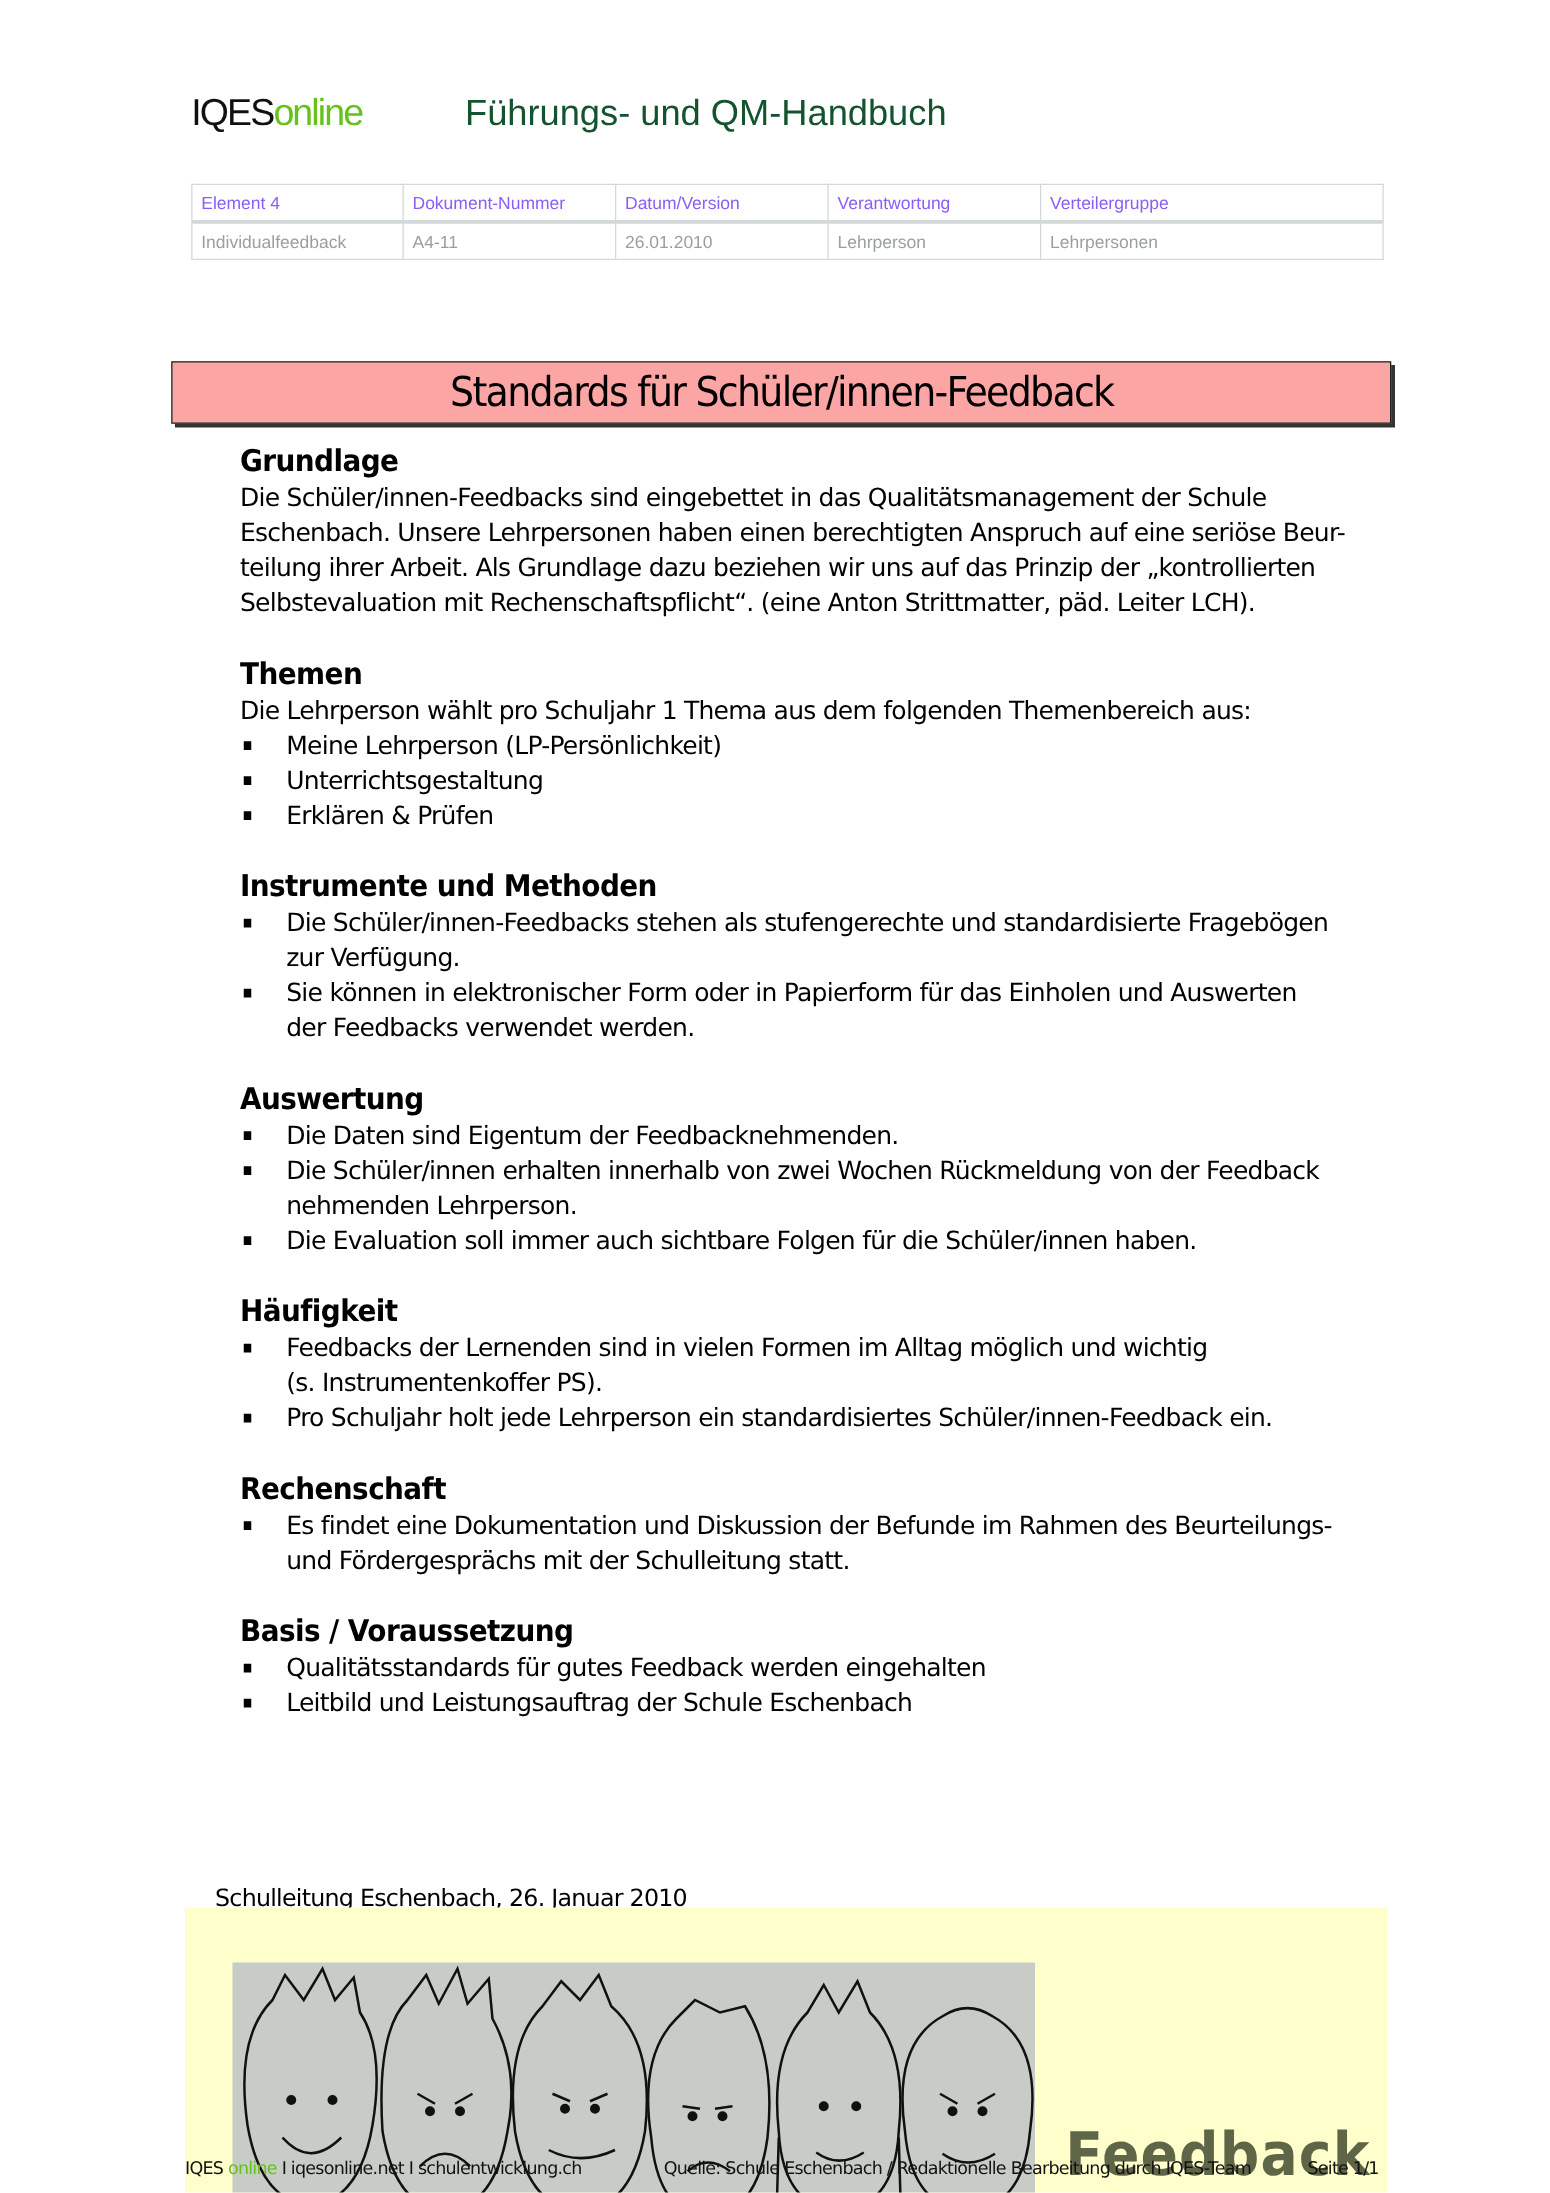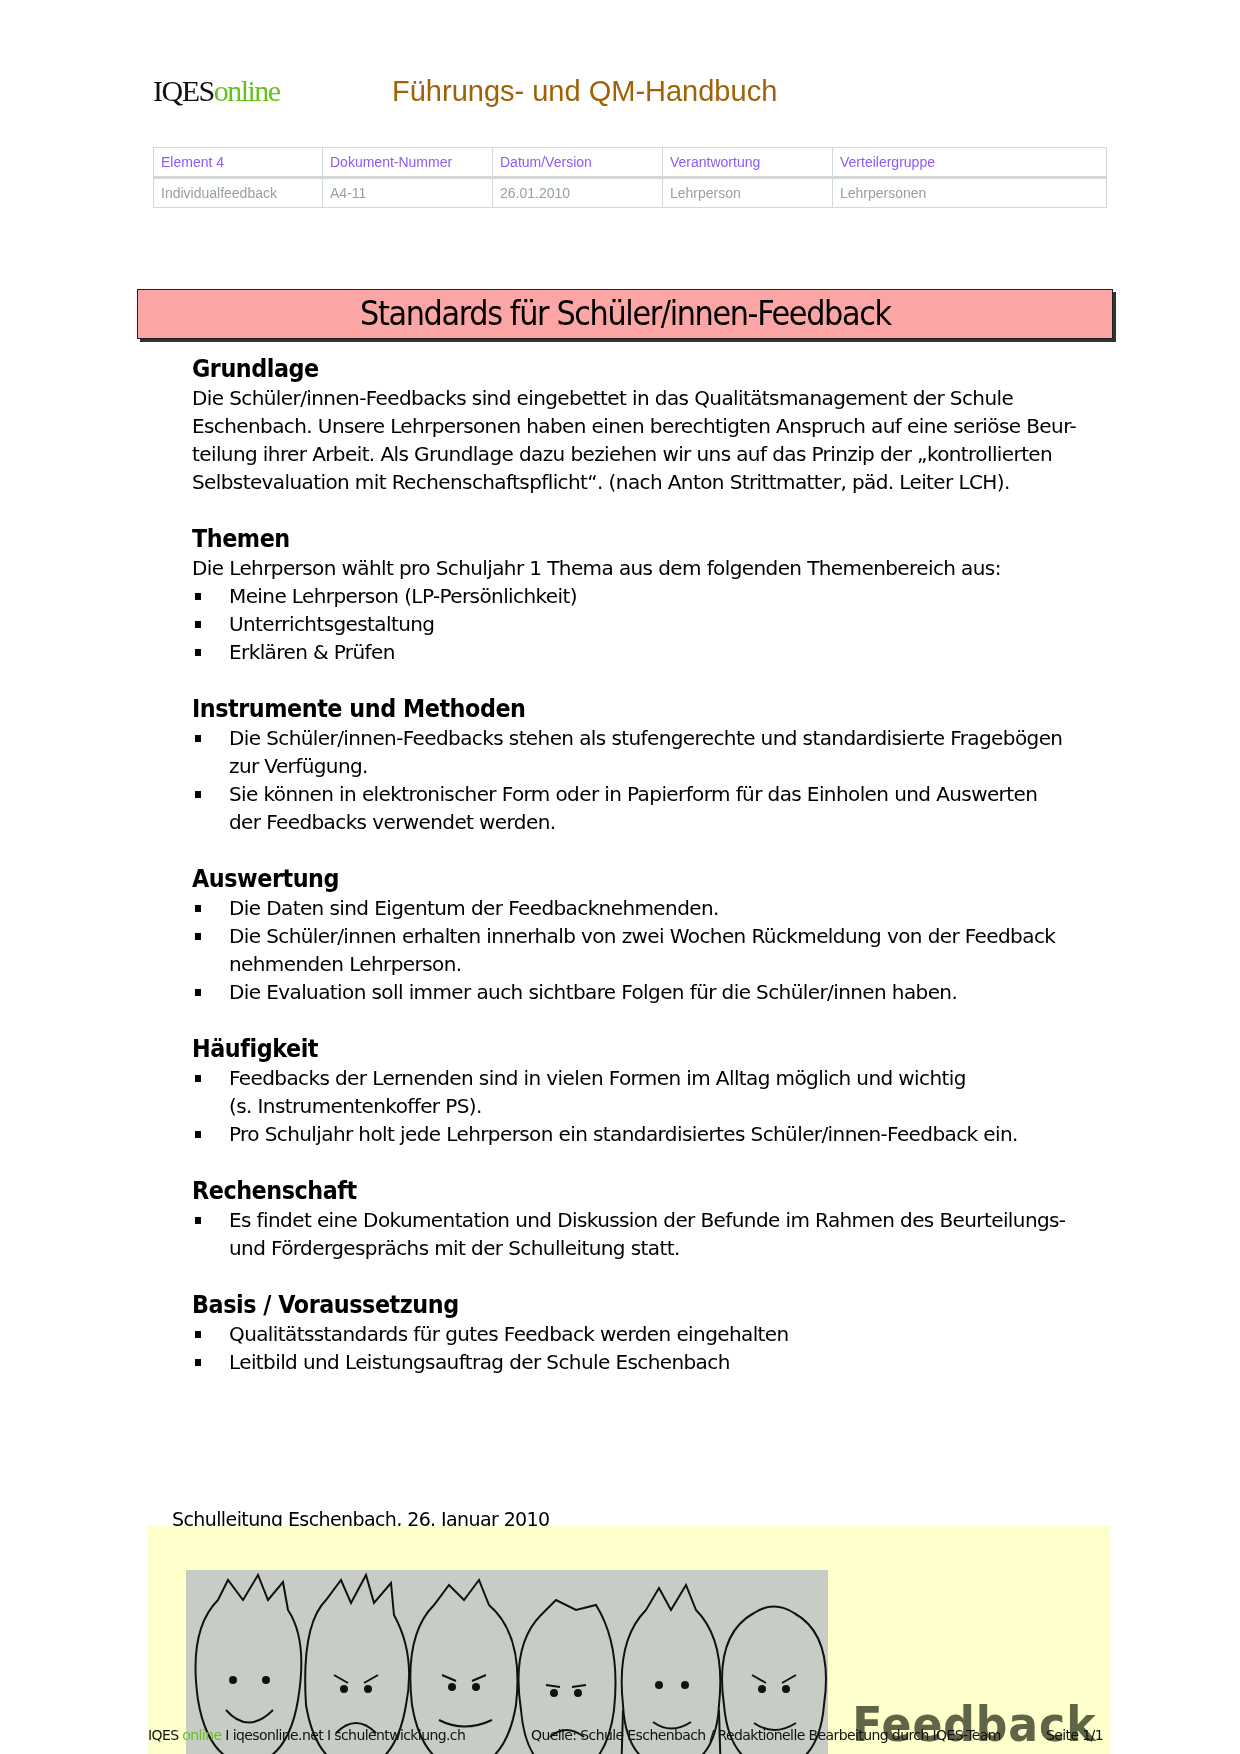--- a/index.html
+++ b/index.html
@@ -1,23 +1,23 @@
 <!DOCTYPE html>
 <html><head>
 <meta charset="utf-8">
 <style>
   html, body { margin:0; padding:0; background:#ffffff; }
   body { width:1240px; height:1754px; position:relative; overflow:hidden; font-family:"DejaVu Sans", sans-serif; color:#000; }
   .abs { position:absolute; }
 
   
-  .logo { left:153px; top:74px; font-family:Liberation Serif, serif; font-size:30px; letter-spacing:-1.5px; line-height:34px; }
+  .logo { left:153px; top:74px; font-family:Liberation Sans, sans-serif; font-size:30px; letter-spacing:-1.5px; line-height:34px; }
   .logo .iqes { color:#111; }
   .logo .online { color:#66c21a; }
-  .handbook { left:392px; top:74px; font-family:"Liberation Sans", sans-serif; font-size:29px; color:#a16207; line-height:34px; }
+  .handbook { left:372px; top:74px; font-family:"Liberation Sans", sans-serif; font-size:29px; color:#14532d; line-height:34px; }
 
   
   .meta { left:153px; top:147px; width:954px; border-collapse:collapse; font-family:"Liberation Sans", sans-serif; font-size:14px; color:#999f9f; }
   .meta td { border:1.5px solid #d3d8d8; height:28px; padding:0 7px; vertical-align:middle; }
   .meta tr.head td { font-weight:normal; color:#8b5cf6; }
   .meta tr.head { border-bottom:3px solid #d3d8d8; }
 
   
   .titlebox { left:137px; top:289px; width:974px; height:48px; background:#fca5a5; border:1.5px solid #222; box-shadow:3px 3px 0 #333; text-align:center; font-family:"DejaVu Sans", sans-serif; font-size:33px; line-height:48px; letter-spacing:-1.5px; transform-origin:left top; }
   .titlebox span { display:inline-block; transform:scaleX(0.92); }
@@ -76,21 +76,21 @@
 </div>
 
 <div class="abs content">
 
   <div class="section">
     <h2>Grundlage</h2>
     <p>
       <span>Die Schüler/innen-Feedbacks sind eingebettet in das Qualitätsmanagement der Schule</span><br>
       <span>Eschenbach. Unsere Lehrpersonen haben einen berechtigten Anspruch auf eine seriöse Beur-</span><br>
       <span>teilung ihrer Arbeit.  Als Grundlage dazu beziehen wir uns auf das Prinzip der „kontrollierten</span><br>
-      <span>Selbstevaluation mit Rechenschaftspflicht“. (nach Anton Strittmatter, päd. Leiter LCH).</span>
+      <span>Selbstevaluation mit Rechenschaftspflicht“. (eine Anton Strittmatter, päd. Leiter LCH).</span>
     </p>
   </div>
 
   <div class="section">
     <h2>Themen</h2>
     <p>Die Lehrperson wählt pro Schuljahr 1 Thema aus dem folgenden Themenbereich aus:</p>
     <ul>
       <li><span class="bullet"></span><span>Meine Lehrperson (LP-Persönlichkeit)</span></li>
       <li><span class="bullet"></span><span>Unterrichtsgestaltung</span></li>
       <li><span class="bullet"></span><span>Erklären &amp; Prüfen</span></li>

